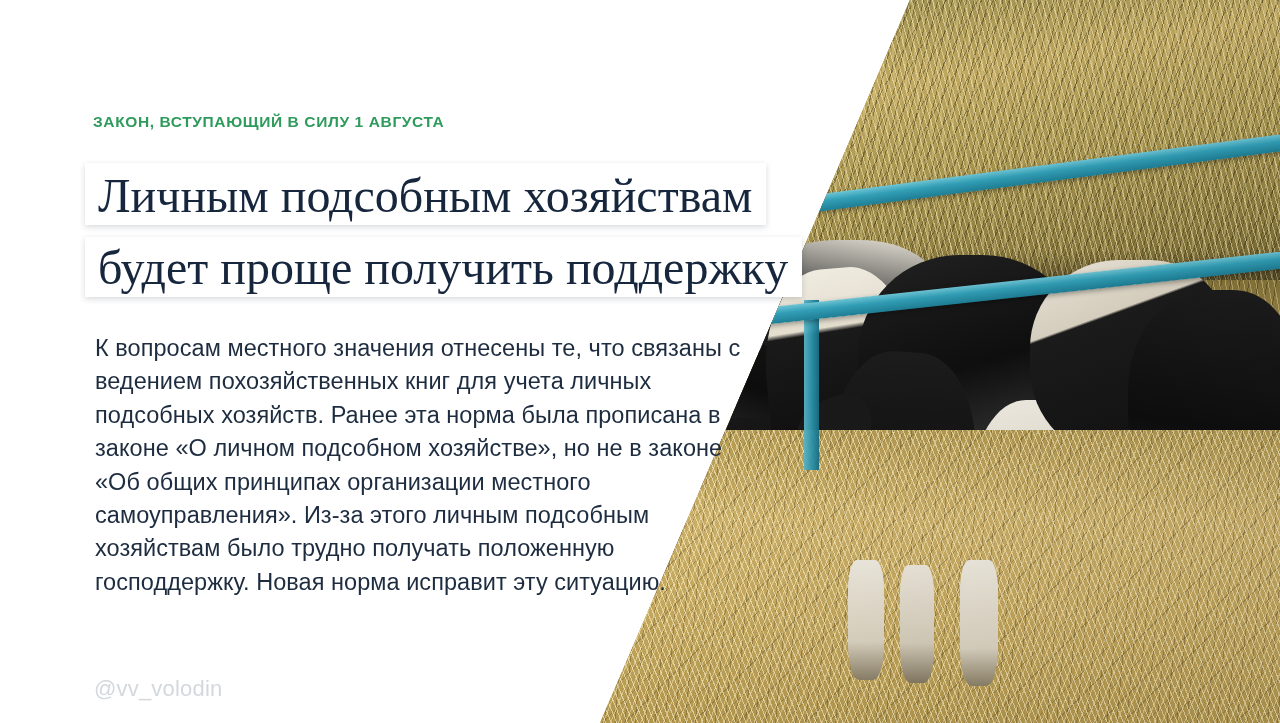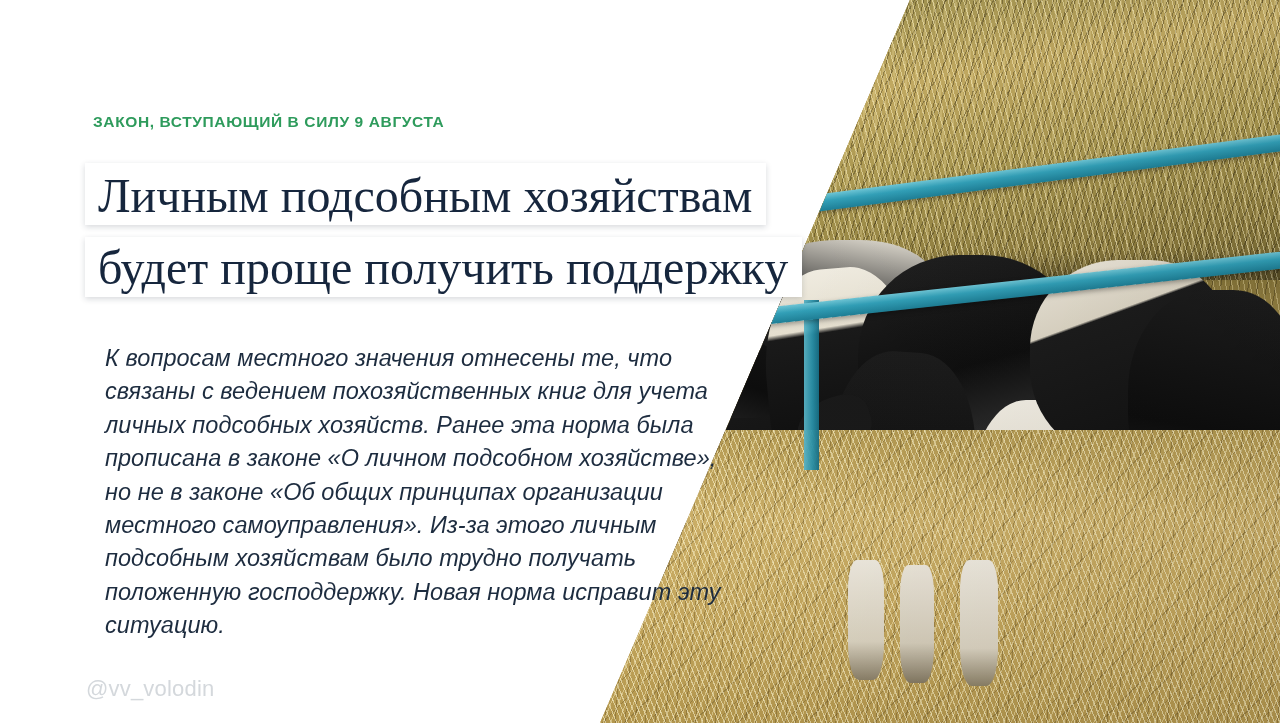--- a/index.html
+++ b/index.html
@@ -141,24 +141,24 @@
     box-shadow:0 2px 6px rgba(20,30,45,.17);
   }
   #hl1 { left:85px; top:163px; height:62px; padding:9px 14px 0 13px; }
   #hl2 { left:85px; top:237px; height:60px; padding:7px 14px 7px 13px; }
 
   #body-copy {
     position:absolute; left:93px; top:330px; width:650px;
     font-size:23.5px; line-height:33.4px; font-weight:400;
     color:#1d2c3f; letter-spacing:.05px;
   }
-  #body-copy p { margin:12px;font-style:italic; }
+  #body-copy p { margin:2px; }
 
   #handle {
-    position:absolute; left:86px; top:676px;
+    position:absolute; left:94px; top:676px;
     font-size:22px; color:#d4d8dc; font-weight:400; letter-spacing:.2px;
   }
 </style>
 </head>
 <body>
 
 <div id="card">
 
   <div id="photo">
     <div class="ph-layer ph-sky"></div>
@@ -189,21 +189,21 @@
     <div class="leg leg2"></div>
     <div class="leg leg3"></div>
 
     <div class="rail-post"></div>
     <div class="rail rail-a"></div>
     <div class="rail rail-b"></div>
 
     <div class="ph-layer ph-grade"></div>
   </div>
 
-  <div id="kicker">ЗАКОН, ВСТУПАЮЩИЙ В СИЛУ 9 АВГУСТА</div>
+  <div id="kicker">ЗАКОН, ВСТУПАЮЩИЙ В СИЛУ 1 АВГУСТА</div>
 
   <div class="headline-line" id="hl1">Личным подсобным хозяйствам</div>
   <div class="headline-line" id="hl2">будет проще получить поддержку</div>
 
   <div id="body-copy">
     <p>К вопросам местного значения отнесены те, что связаны с ведением похозяйственных книг для учета личных подсобных хозяйств. Ранее эта норма была прописана в законе «О личном подсобном хозяйстве», но не в законе «Об общих принципах организации местного самоуправления». Из-за этого личным подсобным хозяйствам было трудно получать положенную господдержку. Новая норма исправит эту ситуацию.</p>
   </div>
 
   <div id="handle">@vv_volodin</div>
 

